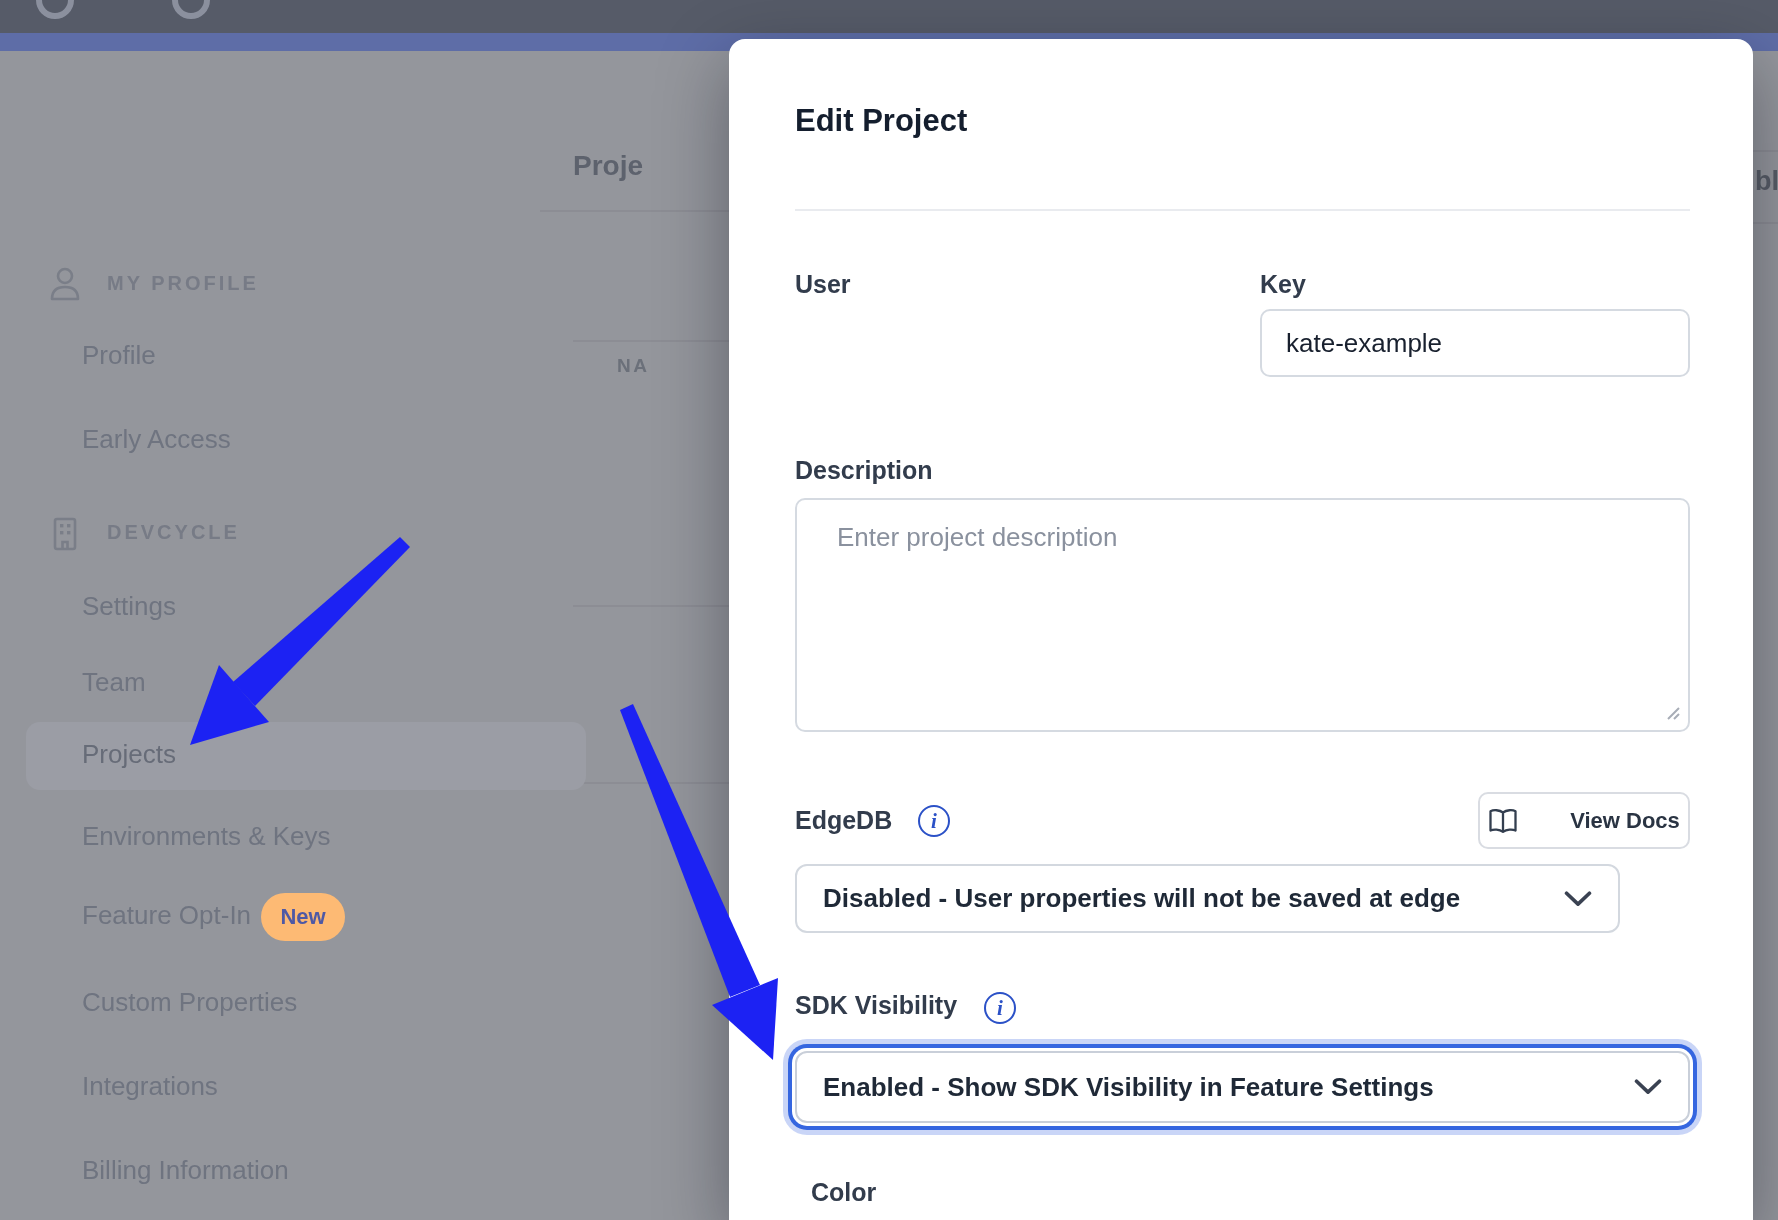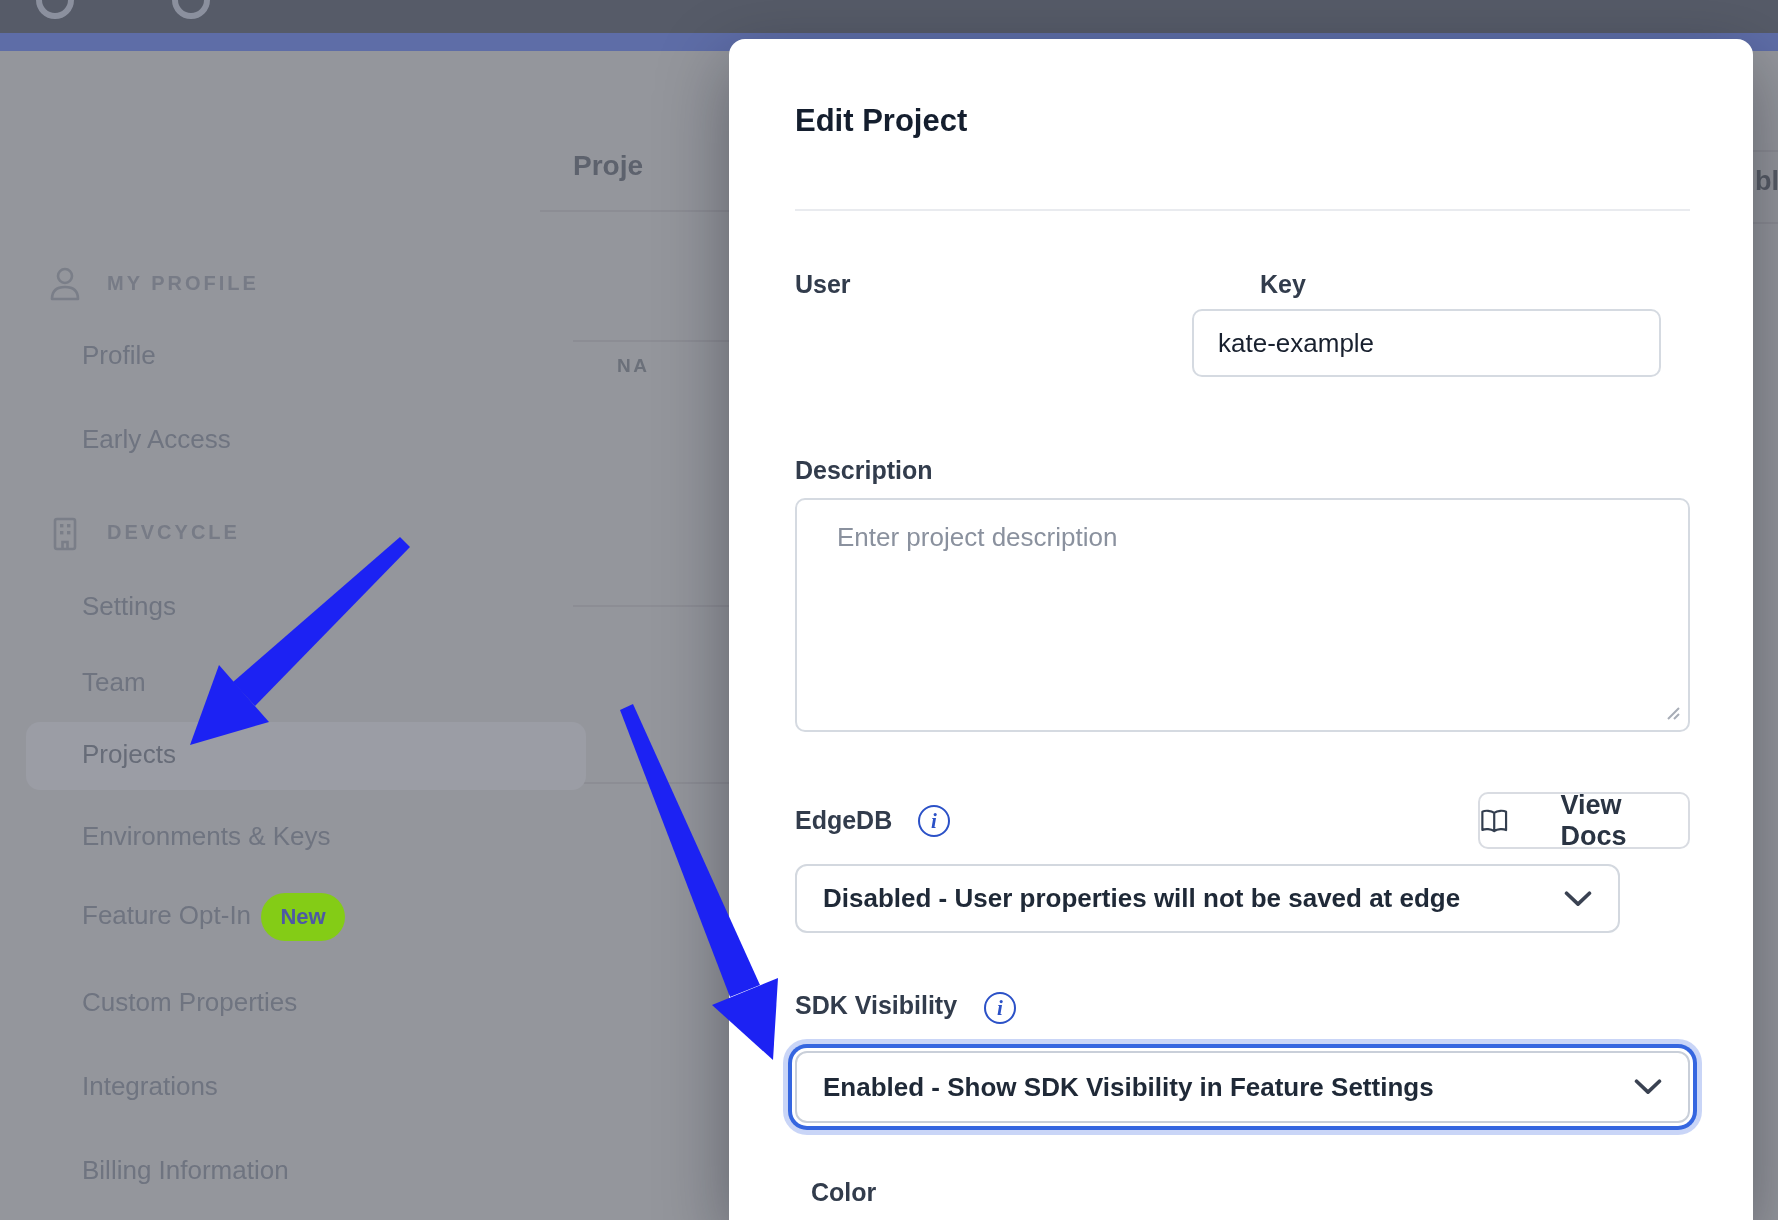--- a/index.html
+++ b/index.html
@@ -19,21 +19,21 @@
   #bg-col{left:617px;top:355px;font-size:19px;letter-spacing:2.5px;color:#6b707a;font-weight:700;}
   .bg-line{background:#85878e;height:2px;opacity:.55;}
   #bg-right-text{left:1755px;top:166px;font-size:27px;color:#575c66;font-weight:600;white-space:nowrap;overflow:hidden;width:23px;}
 
   
   .sb-header{left:107px;height:30px;font-size:20px;font-weight:700;letter-spacing:3px;
              color:#777b86;white-space:nowrap;}
   .sb-item{left:50px;height:34px;font-size:26px;color:#6f7480;white-space:nowrap;margin-left:32px;}
   .sb-icon{left:48px;width:34px;height:36px;color:#7a7e88;}
   #projects-pill{left:26px;top:722px;width:560px;height:68px;border-radius:14px;background:#9b9da5;}
-  #new-badge{left:261px;top:893px;width:84px;height:48px;border-radius:24px;background:#84cc16;
+  #new-badge{left:261px;top:893px;width:84px;height:48px;border-radius:24px;background:#fdba74;
              display:flex;align-items:center;justify-content:center;font-size:22px;font-weight:600;color:#4e59a5;}
 
   
   #modal{left:729px;top:39px;width:1024px;height:1181px;background:#ffffff;
          border-radius:16px 16px 0 0;box-shadow:0 24px 70px rgba(10,14,25,.38);}
   #modal-title{left:795px;top:103px;font-size:31px;font-weight:700;color:#141e2e;}
   #title-sep{left:795px;top:209px;width:895px;height:2px;background:#e9ebef;}
 
   .fld-label{font-size:25px;font-weight:600;color:#323c4c;white-space:nowrap;}
   .tb{box-sizing:border-box;border:2px solid #d5dae1;border-radius:10px;background:#fff;
@@ -50,21 +50,21 @@
       box-shadow:0 0 0 3px #ffffff,0 0 0 7px #3566e0,0 0 0 12px rgba(77,116,229,.30);}
 
   .info-badge{position:absolute;width:32px;height:32px;border:2.5px solid #2b51c7;border-radius:50%;
       box-sizing:border-box;display:flex;align-items:center;justify-content:center;
       color:#2b51c7;font-family:"Liberation Serif","DejaVu Serif",serif;
       font-style:italic;font-weight:700;font-size:21px;line-height:1;}
 
   #viewdocs-btn{left:1478px;top:792px;width:212px;height:57px;box-sizing:border-box;
       border:2px solid #d9dce2;border-radius:10px;background:#fff;display:flex;align-items:center;
       justify-content:center;gap:12px;cursor:pointer;}
-  #viewdocs-btn span{font-size:27px;font-weight:600;color:#2a3443;margin-left:40px;}
+  #viewdocs-btn span{font-size:22px;font-weight:600;color:#2a3443;margin-left:40px;}
   #viewdocs-btn svg{width:30px;height:26px;color:#333e4f;}
 
   #resize-handle{left:1662px;top:702px;width:20px;height:20px;}
 
   
   #annotations{left:0;top:0;width:1778px;height:1220px;pointer-events:none;z-index:50;}
 </style>
 </head>
 <body>
 
@@ -117,21 +117,21 @@
   <div class="abs sb-item" style="top:1071px;">Integrations</div>
   <div class="abs sb-item" style="top:1155px;">Billing Information</div>
 
   <div class="abs" id="modal"></div>
 
   <div class="abs" id="modal-title">Edit Project</div>
   <div class="abs" id="title-sep"></div>
 
   <div class="abs fld-label" style="left:795px;top:270px;">User</div>
   <div class="abs fld-label" style="left:1260px;top:270px;">Key</div>
-  <input class="abs tb" style="left: 1192px; top: 309px; width: 469px; height: 68px;" value="kate-example">
+  <input class="abs tb" style="left: 1260px; top: 309px; width: 430px; height: 68px;" value="kate-example">
 
   <div class="abs fld-label" style="left:795px;top:456px;">Description</div>
   <textarea class="abs tb" style="left: 795px; top: 498px; width: 895px; height: 234px;" placeholder="Enter project description"></textarea>
   <svg class="abs" id="resize-handle" viewBox="0 0 20 20">
     <path d="M17 6 L6 17 M17 12 L12 17" stroke="#a8adb7" stroke-width="2" fill="none"></path>
   </svg>
 
   <div class="abs fld-label" style="left:795px;top:806px;">EdgeDB</div>
   <div class="info-badge" style="left:918px;top:805px;">i</div>
   <div class="abs" id="viewdocs-btn">

